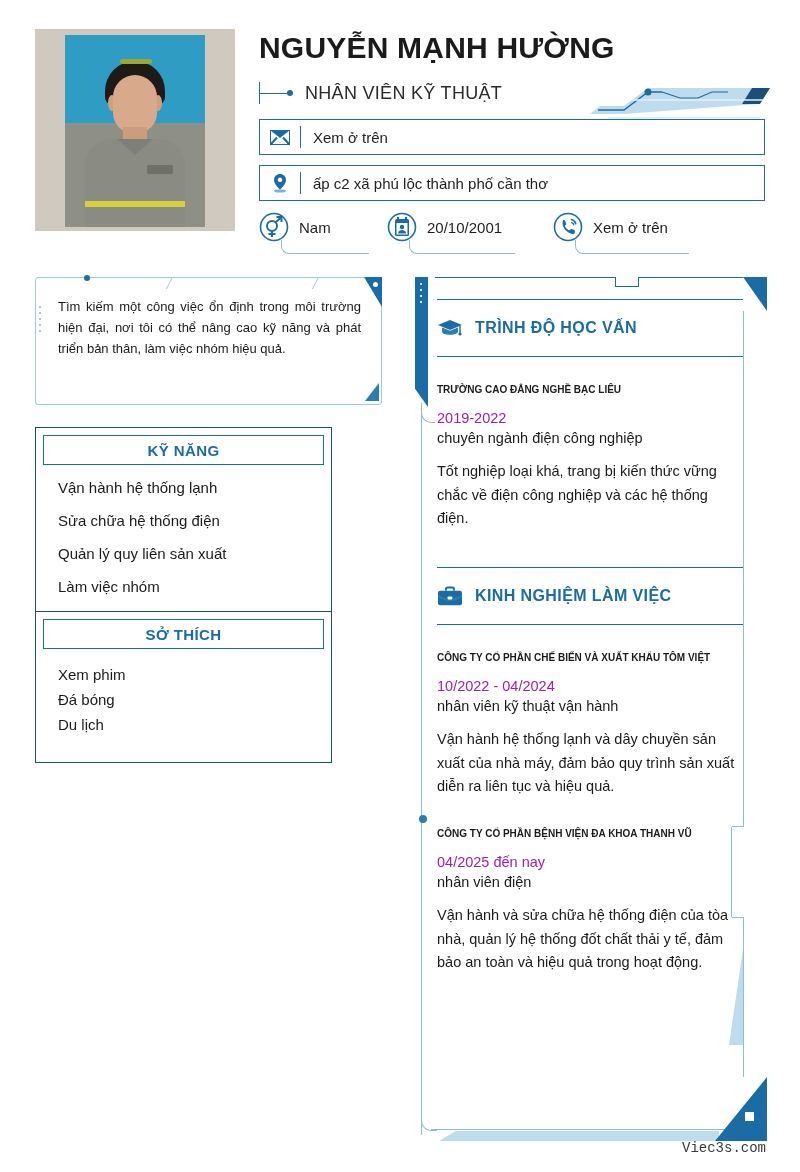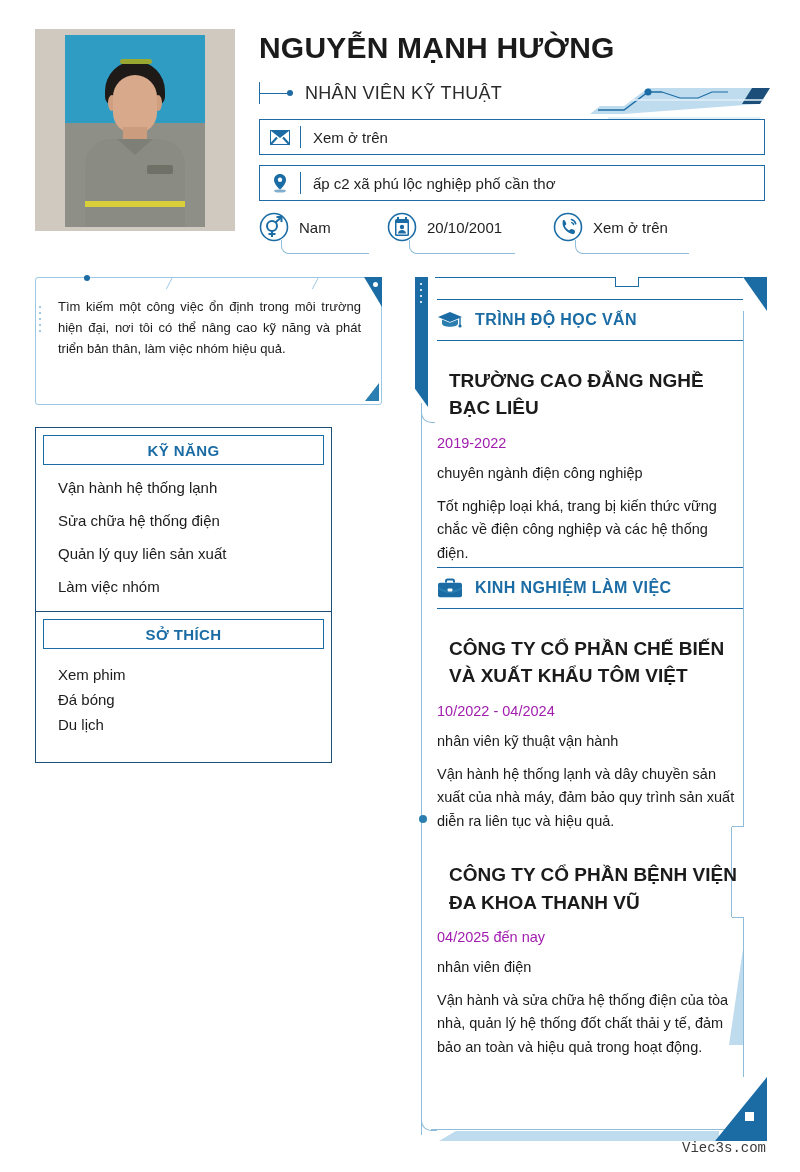--- a/index.html
+++ b/index.html
@@ -145,29 +145,29 @@
   .rc-corner-br { position: absolute; right: 0; bottom: 2px; width: 52px; height: 64px;
     background: #1b6ca4; clip-path: polygon(100% 0, 100% 100%, 0 100%); }
   .rc-corner-br-sq { position: absolute; right: 13px; bottom: 22px; width: 9px; height: 9px; background: #fff; }
   .rc-bottomband { position: absolute; left: 24px; bottom: 2px; width: 280px; height: 10px;
     background: #bfdcee; clip-path: polygon(6% 0, 100% 0, 100% 100%, 0 100%); }
   .rc-bottomline { position: absolute; left: 16px; bottom: 13px; width: 300px; height: 1px; background: #8fbcd8; }
   .rc-bl-curve { position: absolute; left: 6px; bottom: 12px; width: 16px; height: 20px;
     border-left: 1px solid #8fbcd8; border-bottom: 1px solid #8fbcd8; border-radius: 0 0 0 10px; }
 
   .sec { position: absolute; left: 22px; width: 306px; }
-  .sec-head { position: relative; height: 42px; border-top: 1px solid #1b6ca4;
+  .sec-head { position: relative; height: 58px; border-top: 1px solid #1b6ca4;
     border-bottom: 1px solid #1b6ca4; display: flex; align-items: center; }
   .sec-icon { width: 30px; display: flex; align-items: center; }
   .sec-title { margin-left: 8px; font-size: 16px; font-weight: bold; color: #1b6ca4; letter-spacing: .4px; }
 
   .entry { margin-top: 18px; }
-  .entry-title { font-size: 19px; font-weight: bold; color: #1b1b1b; line-height: 1.44; margin-left: 12px; }
+  .entry-title { font-size: 10px; font-weight: bold; color: #1b1b1b; line-height: 1.44; }
   .entry-date { font-size: 14.5px; color: #a21caf; margin-top: 13px; }
-  .entry-role { font-size: 14.5px; color: #1b1b1b; margin-top: 14px; }
+  .entry-role { font-size: 14.5px; color: #1b1b1b; margin-top: 4px; }
   .entry-desc { font-size: 14.5px; color: #1b1b1b; margin-top: 14px; line-height: 1.62; }
 
   .watermark { position: absolute; right: 34px; top: 1140px; font-size: 14px;
     color: #3a3a3a; font-family: "Liberation Mono", "DejaVu Sans Mono", monospace; }
 </style>
 </head>
 <body>
 
 <div class="header">
 
@@ -221,21 +221,21 @@
 
   <div class="contact-box cb2">
     <div class="cb-icon">
       <svg width="18" height="20" viewBox="0 0 18 20">
         <path d="M9 1C5.7 1 3 3.6 3 6.9c0 4.3 6 9.6 6 9.6s6-5.3 6-9.6C15 3.6 12.3 1 9 1z" fill="#1b6ca4"></path>
         <circle cx="9" cy="6.8" r="2.2" fill="#fff"></circle>
         <ellipse cx="9" cy="18" rx="6" ry="1.6" fill="#1b6ca4" opacity="0.55"></ellipse>
       </svg>
     </div>
     <div class="cb-sep"></div>
-    <div class="cb-text">ấp c2 xã phú lộc nghiệp phố cần thơ</div>
+    <div class="cb-text">ấp c2 xã phú lộc thành phố cần thơ</div>
   </div>
 
   <div class="meta-row">
 
     <div class="meta-item" style="left:0px; top:4px;">
       <svg width="30" height="30" viewBox="0 0 30 30">
         <circle cx="15" cy="15" r="13.5" fill="none" stroke="#1b6ca4" stroke-width="1.6"></circle>
         <circle cx="13" cy="14" r="5" fill="none" stroke="#1b6ca4" stroke-width="2"></circle>
         <line x1="13" y1="19" x2="13" y2="25" stroke="#1b6ca4" stroke-width="2"></line>
         <line x1="9.5" y1="22" x2="16.5" y2="22" stroke="#1b6ca4" stroke-width="2"></line>

